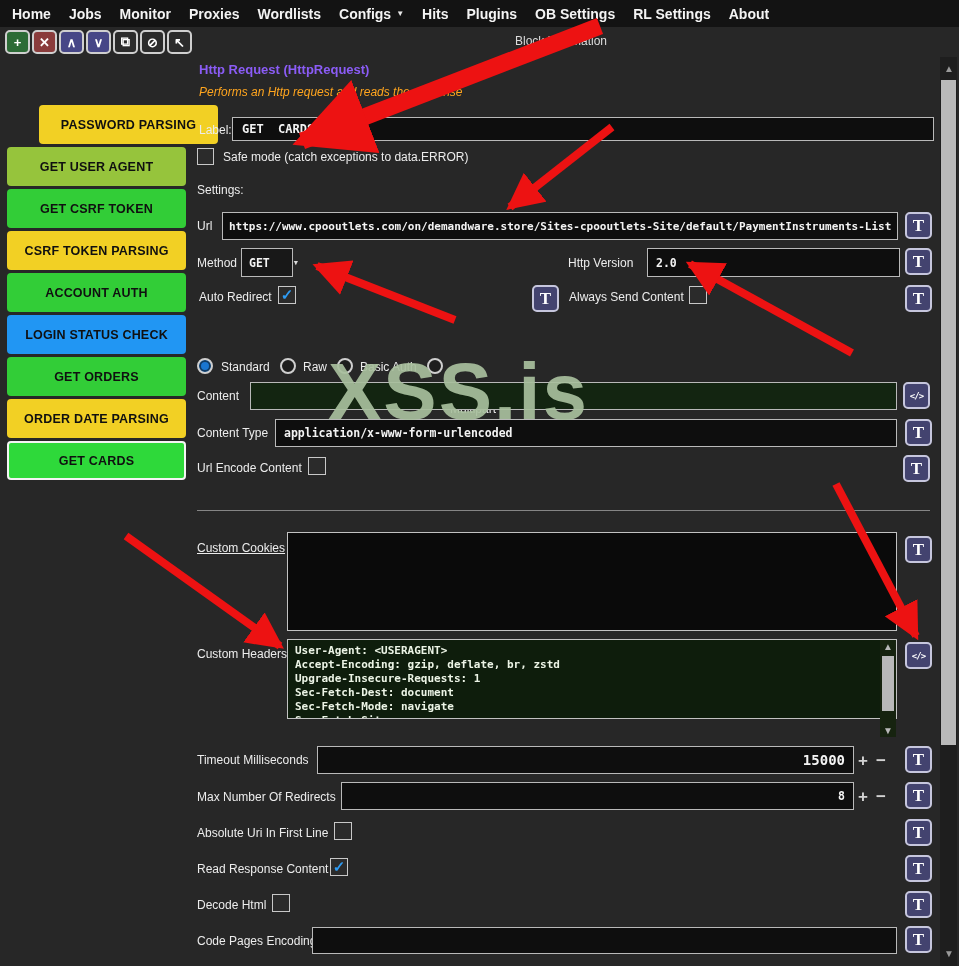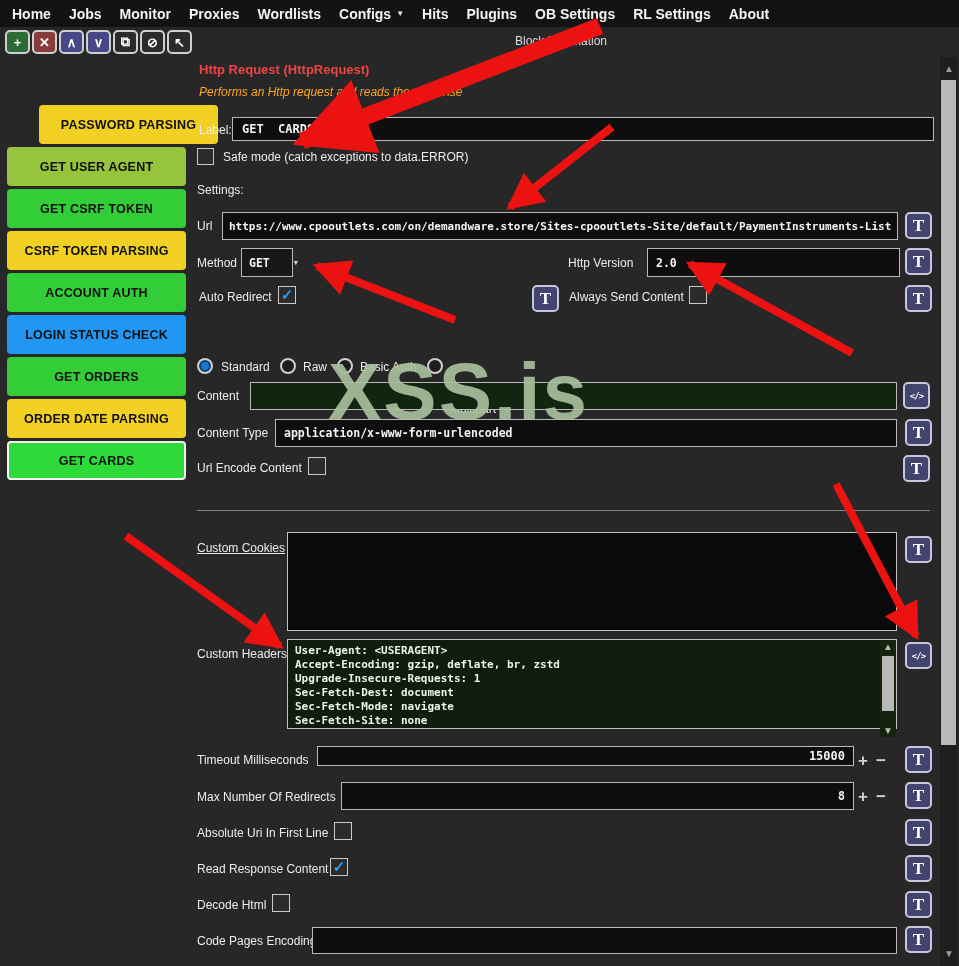--- a/index.html
+++ b/index.html
@@ -33,21 +33,21 @@
   .divider { position:absolute; height:1px; background:#858585; }
   .textarea { position:absolute; border:1px solid #c2c2c2; overflow:hidden; }
   .headers-line { color:#ecf4e6; font-family:"DejaVu Sans Mono", monospace; font-weight:bold; font-size:11px; line-height:14px; white-space:pre; }
   
   .sb-track { position:absolute; background:#1e1e1e; }
   .sb-thumb { position:absolute; background:#b9b9b9; }
   .sb-arrow { position:absolute; color:#9a9a9a; font-size:10px; line-height:10px; text-align:center; width:16px; }
   
   .watermark { position:absolute; left:328px; top:346px; font-size:80px; font-weight:bold; color:rgba(168,191,157,.92); letter-spacing:2px; z-index:40; font-family:"Liberation Sans", sans-serif; }
   #arrows { position:absolute; left:0; top:0; z-index:50; pointer-events:none; }
-  .title { position:absolute; left:199px; top:62px; color:#ef4444; font-weight:bold; font-size:13px; }
+  .title { position:absolute; left:199px; top:62px; color:#8b5cf6; font-weight:bold; font-size:13px; }
   .desc { position:absolute; left:199px; top:85px; color:#ffa51e; font-style:italic; font-size:12px; }
 </style>
 </head>
 <body>
 
 <div id="screen">
 
   <div class="topbar">
     <span class="menu-item">Home</span>
     <span class="menu-item">Jobs</span>
@@ -141,36 +141,36 @@
   <div class="checkbox" style="left:308px; top:457px;"></div>
   <div class="tbtn" style="left:903px; top:455px;">T</div>
 
   <div class="divider" style="left:197px; top:510px; width:733px;"></div>
 
   <div class="lbl" style="left:197px; top:541px;text-decoration:underline;">Custom Cookies</div>
   <div class="textarea" style="left:287px; top:532px; width:610px; height:99px; background:#0a0a0a;"></div>
   <div class="tbtn" style="left:905px; top:536px;">T</div>
 
   <div class="lbl" style="left:197px; top:647px;">Custom Headers</div>
-  <div class="textarea" style="left:287px; top:639px; width:610px; height:90px; background:#0e1d0c; padding:4px 20px 0 7px;">
+  <div class="textarea" style="left:287px; top:639px; width:610px; height:80px; background:#0e1d0c; padding:4px 20px 0 7px;">
     <div class="headers-line">User-Agent: &lt;USERAGENT&gt;</div>
     <div class="headers-line">Accept-Encoding: gzip, deflate, br, zstd</div>
     <div class="headers-line">Upgrade-Insecure-Requests: 1</div>
     <div class="headers-line">Sec-Fetch-Dest: document</div>
     <div class="headers-line">Sec-Fetch-Mode: navigate</div>
     <div class="headers-line">Sec-Fetch-Site: none</div>
   </div>
   <div class="sb-track" style="left:880px; top:640px; width:16px; height:97px; background:#16230f;"></div>
   <div class="sb-arrow" style="left:880px; top:642px; color:#b9b9b9;">▲</div>
   <div class="sb-thumb" style="left:882px; top:656px; width:12px; height:55px;"></div>
   <div class="sb-arrow" style="left:880px; top:726px; color:#b9b9b9;">▼</div>
   <div class="tbtn codebtn" style="left:905px; top:642px;">&lt;/&gt;</div>
 
   <div class="lbl" style="left:197px; top:753px;">Timeout Milliseconds</div>
-  <div class="field" style="left:317px; top:746px; width:537px; height:20px; font-size:12px; justify-content:flex-end; padding-right:8px;">15000</div>
+  <div class="field" style="left:317px; top:746px; width:537px; height:28px; font-size:14px; justify-content:flex-end; padding-right:8px;">15000</div>
   <div class="stepper" style="left:858px; top:752px;">+</div>
   <div class="stepper" style="left:876px; top:752px;">−</div>
   <div class="tbtn" style="left:905px; top:746px;">T</div>
 
   <div class="lbl" style="left:197px; top:790px;">Max Number Of Redirects</div>
   <div class="field" style="left:341px; top:782px; width:513px; height:28px; font-size:11.5px; justify-content:flex-end; padding-right:8px;">8</div>
   <div class="stepper" style="left:858px; top:788px;">+</div>
   <div class="stepper" style="left:876px; top:788px;">−</div>
   <div class="tbtn" style="left:905px; top:782px;">T</div>
 

